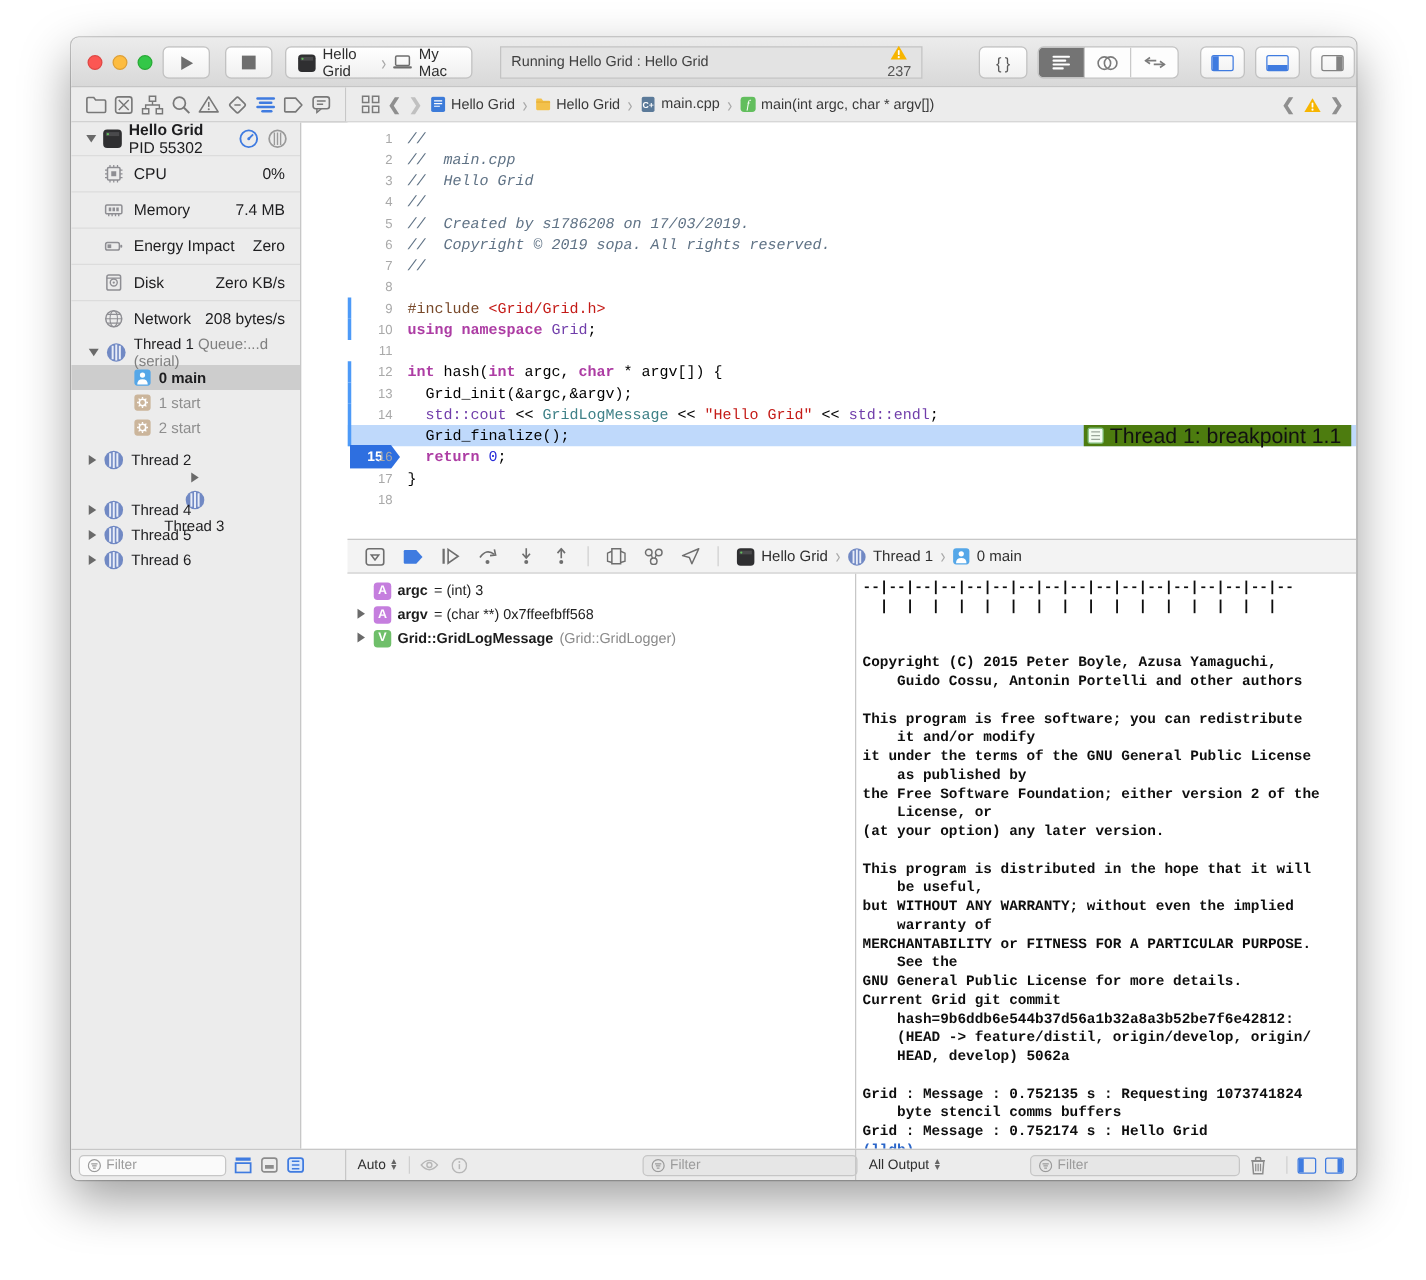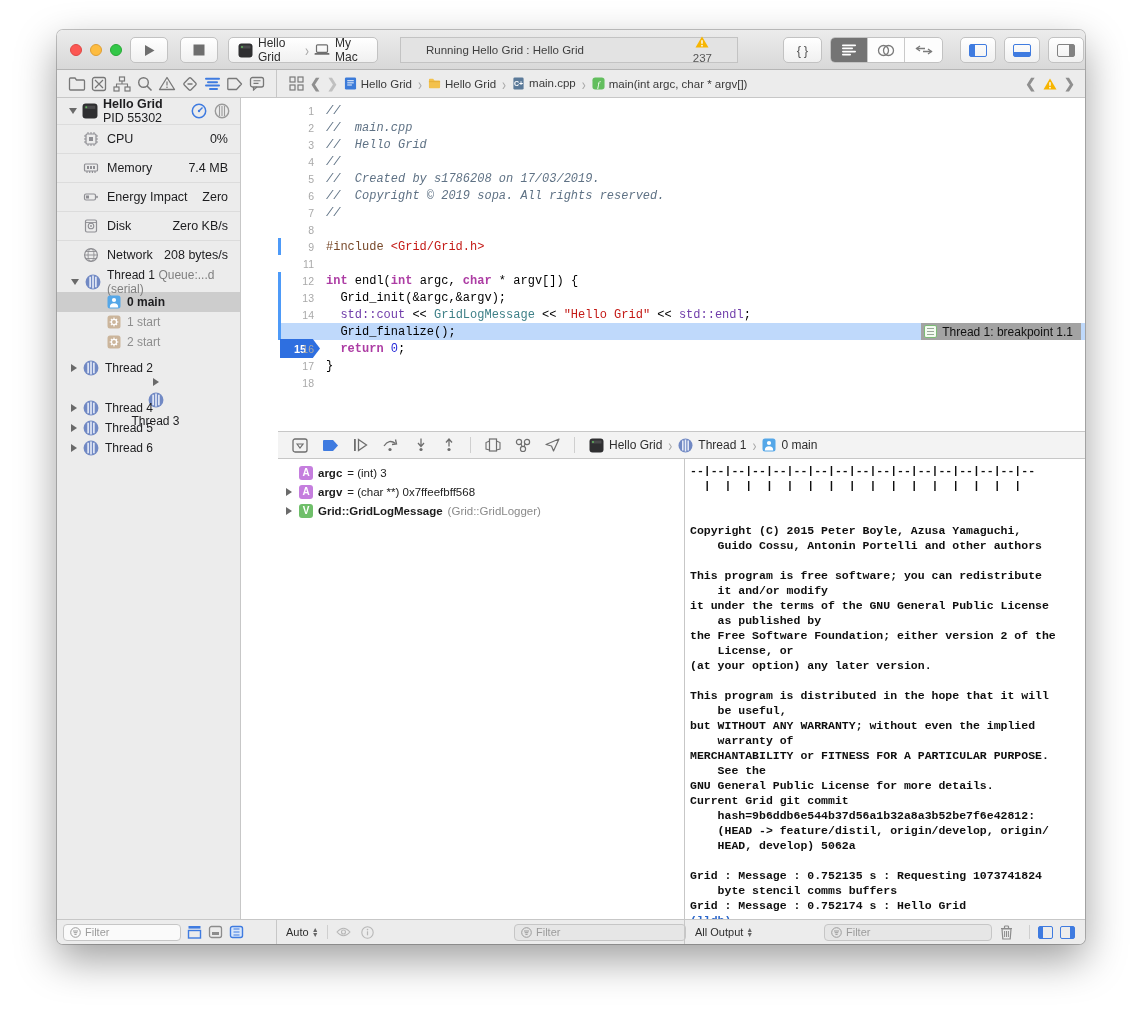--- a/index.html
+++ b/index.html
@@ -9,21 +9,21 @@
   
   .titlebar{position:absolute;left:0;top:0;width:100%;height:40px;background:linear-gradient(#ECECEC,#D8D8D8);border-bottom:1px solid #B5B5B5;box-sizing:border-box;}
   .traffic{position:absolute;top:14px;width:12px;height:12px;border-radius:50%;box-sizing:border-box;}
   .tl-red{left:13px;background:#FC5753;border:1px solid #DF4744;}
   .tl-yellow{left:33px;background:#FDBC40;border:1px solid #DE9F34;}
   .tl-green{left:53px;background:#33C748;border:1px solid #27AA35;}
   .tb-btn{position:absolute;top:7px;height:26px;background:linear-gradient(#FFFFFF,#F0F0F0);border:1px solid #C2C2C2;border-radius:5px;
           display:flex;align-items:center;justify-content:center;box-sizing:border-box;color:#555;}
   .scheme{font-size:12px;color:#2e2e2e;gap:5px;padding:0 9px;}
   .activity{position:absolute;left:343px;top:7px;width:338px;height:26px;background:#E3E3E3;border:1px solid #C3C3C3;border-radius:0;
-            box-sizing:border-box;display:flex;align-items:center;font-size:11.5px;color:#3f3f3f;padding:0 25px;}
+            box-sizing:border-box;display:flex;align-items:center;font-size:11.5px;color:#3f3f3f;padding:0 8px;}
   .activity .warnbox{margin-left:auto;display:flex;gap:4px;color:#555;font-size:11.5px;flex-direction:column;}
   .seg{position:absolute;top:7px;left:773px;height:26px;display:flex;border:1px solid #C2C2C2;border-radius:5px;overflow:hidden;background:#FDFDFD;box-sizing:border-box;}
   .seg>div{width:37px;display:flex;align-items:center;justify-content:center;border-right:1px solid #C9C9C9;box-sizing:border-box;}
   .seg>div:last-child{border-right:none;}
   .seg .sel{background:#747474;}
   .panelbtns{position:absolute;top:7px;left:903px;display:flex;gap:8px;}
   .pbtn{width:36px;height:26px;background:linear-gradient(#FFFFFF,#F0F0F0);border:1px solid #C2C2C2;border-radius:5px;display:flex;align-items:center;justify-content:center;box-sizing:border-box;}
   .pane-ico{width:18px;height:13px;border:1.6px solid #3F7BE0;border-radius:2px;position:relative;box-sizing:border-box;}
   .pane-ico.gray{border-color:#828282;}
   .pane-ico .fillL{position:absolute;left:0;top:0;bottom:0;width:5px;background:#3F7BE0;}
@@ -61,22 +61,22 @@
   .tok-kw{color:#AD3DA4;font-weight:bold;}
   .tok-pre{color:#78492A;}
   .tok-str{color:#C41A16;}
   .tok-num{color:#272AD8;}
   .tok-type{color:#3E8087;}
   .tok-sys{color:#703DAA;}
   .cline.hl{background:#BFD9FB;}
   .bp-badge{position:absolute;left:2px;top:16px;width:40px;height:19px;background:#2E6FE0;color:#fff;font-size:11px;font-weight:bold;
             display:flex;align-items:center;justify-content:center;font-family:"Liberation Sans",sans-serif;
             clip-path:polygon(0 0,82% 0,100% 50%,82% 100%,0 100%);}
-  .annot{margin-left:auto;margin-right:4px;height:17px;background:#a3a3a3;display:flex;align-items:center;gap:5px;padding:0 8px 0 3px;
-         font-family:"Liberation Sans",sans-serif;font-size:12px;color:#111;flex:0 0 auto;}
+  .annot{margin-left:auto;margin-right:4px;height:17px;background:#4d7c0f;display:flex;align-items:center;gap:5px;padding:0 8px 0 3px;
+         font-family:"Liberation Sans",sans-serif;font-size:17px;color:#111;flex:0 0 auto;}
   .annot .aicon{width:13px;height:13px;background:#F2FBF0;border:1px solid #7CBB76;border-radius:2px;display:flex;flex-direction:column;justify-content:center;gap:2px;padding:0 2px;box-sizing:border-box;}
   .annot .aicon i{display:block;height:1px;background:#9AA79A;}
   
   .debugbar{position:absolute;left:221px;top:401px;right:0;height:28px;background:#F3F3F3;border-top:1px solid #C7C7C7;border-bottom:1px solid #C7C7C7;
             box-sizing:border-box;display:flex;align-items:center;gap:14px;padding-left:14px;font-size:12px;color:#2e2e2e;}
   .dbdiv{width:1px;height:16px;background:#CFCFCF;}
   .dbcrumb{display:flex;align-items:center;gap:6px;}
   
   .varspane{position:absolute;left:221px;top:429px;width:406px;bottom:25px;background:#fff;overflow:hidden;}
   .varrow{height:19px;display:flex;align-items:center;gap:5px;font-size:11.5px;color:#1c1c1c;padding-left:6px;}
@@ -533,22 +533,23 @@
     <div class="codepad" id="codelines">
         <div class="cline"><span class="gutter">1</span><span class="codetext"><span class="tok-com">//</span></span></div>
         <div class="cline"><span class="gutter">2</span><span class="codetext"><span class="tok-com">//  main.cpp</span></span></div>
         <div class="cline"><span class="gutter">3</span><span class="codetext"><span class="tok-com">//  Hello Grid</span></span></div>
         <div class="cline"><span class="gutter">4</span><span class="codetext"><span class="tok-com">//</span></span></div>
         <div class="cline"><span class="gutter">5</span><span class="codetext"><span class="tok-com">//  Created by s1786208 on 17/03/2019.</span></span></div>
         <div class="cline"><span class="gutter">6</span><span class="codetext"><span class="tok-com">//  Copyright © 2019 sopa. All rights reserved.</span></span></div>
         <div class="cline"><span class="gutter">7</span><span class="codetext"><span class="tok-com">//</span></span></div>
         <div class="cline"><span class="gutter">8</span><span class="codetext"></span></div>
         <div class="cline"><span class="changebar"></span><span class="gutter">9</span><span class="codetext"><span class="tok-pre">#include </span><span class="tok-str">&lt;Grid/Grid.h&gt;</span></span></div>
+        <div class="cline"><span class="changebar"></span><span class="gutter">10</span><span class="codetext"><span class="tok-kw">using</span><span class="tok-plain"> </span><span class="tok-kw">namespace</span><span class="tok-plain"> </span><span class="tok-sys">Grid</span><span class="tok-plain">;</span></span></div>
         <div class="cline"><span class="gutter">11</span><span class="codetext"></span></div>
-        <div class="cline"><span class="changebar"></span><span class="gutter">12</span><span class="codetext"><span class="tok-kw">int</span><span class="tok-plain"> endl(</span><span class="tok-kw">int</span><span class="tok-plain"> argc, </span><span class="tok-kw">char</span><span class="tok-plain"> * argv[]) {</span></span></div>
+        <div class="cline"><span class="changebar"></span><span class="gutter">12</span><span class="codetext"><span class="tok-kw">int</span><span class="tok-plain"> hash(</span><span class="tok-kw">int</span><span class="tok-plain"> argc, </span><span class="tok-kw">char</span><span class="tok-plain"> * argv[]) {</span></span></div>
         <div class="cline"><span class="changebar"></span><span class="gutter">13</span><span class="codetext"><span class="tok-plain">  Grid_init(&amp;argc,&amp;argv);</span></span></div>
         <div class="cline"><span class="changebar"></span><span class="gutter">14</span><span class="codetext"><span class="tok-plain">  </span><span class="tok-sys">std::cout</span><span class="tok-plain"> &lt;&lt; </span><span class="tok-type">GridLogMessage</span><span class="tok-plain"> &lt;&lt; </span><span class="tok-str">"Hello Grid"</span><span class="tok-plain"> &lt;&lt; </span><span class="tok-sys">std::endl</span><span class="tok-plain">;</span></span></div>
         <div class="cline hl"><span class="changebar"></span><span class="bp-badge">15</span><span class="gutter"></span><span class="codetext"><span class="tok-plain">  Grid_finalize();</span></span><span class="annot"><span class="aicon"><i></i><i></i><i></i></span><span>Thread 1: breakpoint 1.1</span></span></div>
         <div class="cline"><span class="gutter">16</span><span class="codetext"><span class="tok-plain">  </span><span class="tok-kw">return</span><span class="tok-plain"> </span><span class="tok-num">0</span><span class="tok-plain">;</span></span></div>
         <div class="cline"><span class="gutter">17</span><span class="codetext"><span class="tok-plain">}</span></span></div>
         <div class="cline"><span class="gutter">18</span><span class="codetext"></span></div>
       </div>
   </div>
 
   <div class="debugbar">

